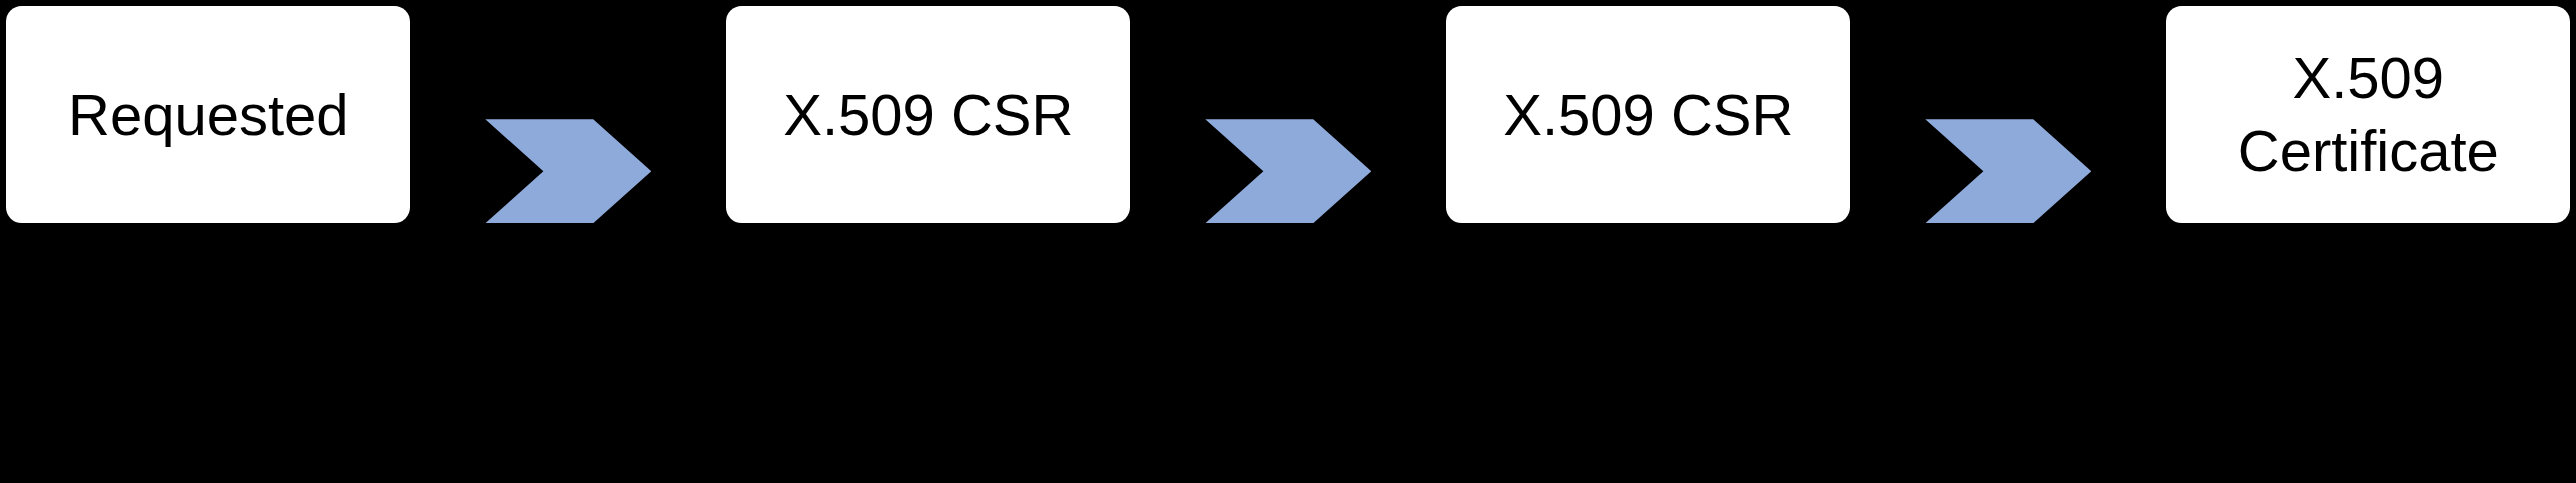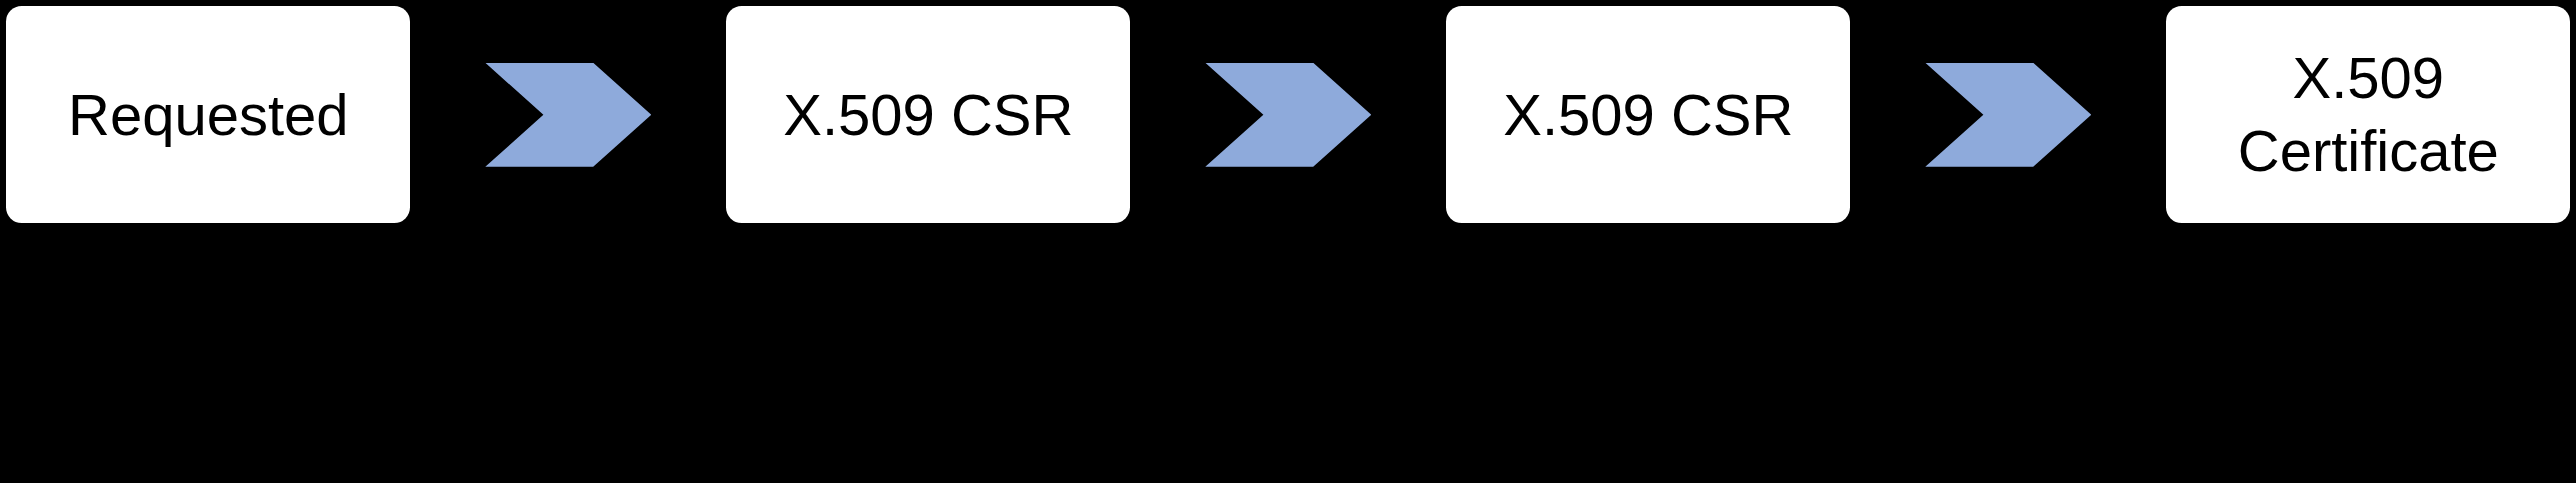--- a/index.html
+++ b/index.html
@@ -21,21 +21,21 @@
     width: 2576px;
     height: 484px;
     background: var(--background);
   }
   .flow-row {
     position: absolute;
     left: 6.3px;
     top: 6.3px;
     height: 217px;
     display: flex;
-    align-items: center;
+    align-items: flex-end;
     gap: 75px;
   }
   .node {
     width: 404px;
     height: 217px;
     background: var(--node-fill);
     border-radius: 15.7px;
     color: var(--node-text);
     display: flex;
     flex-direction: column;

